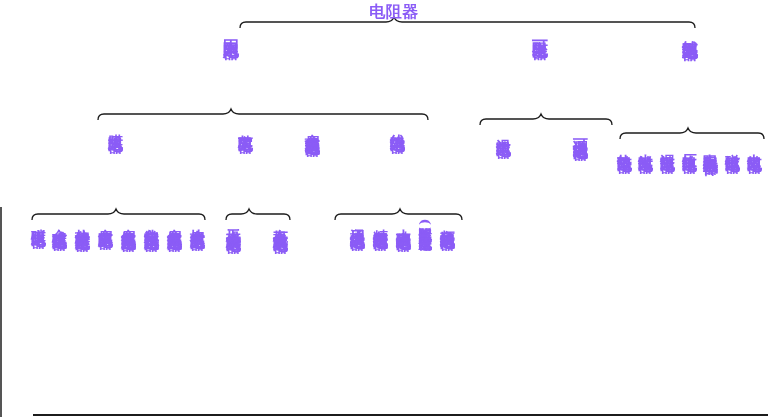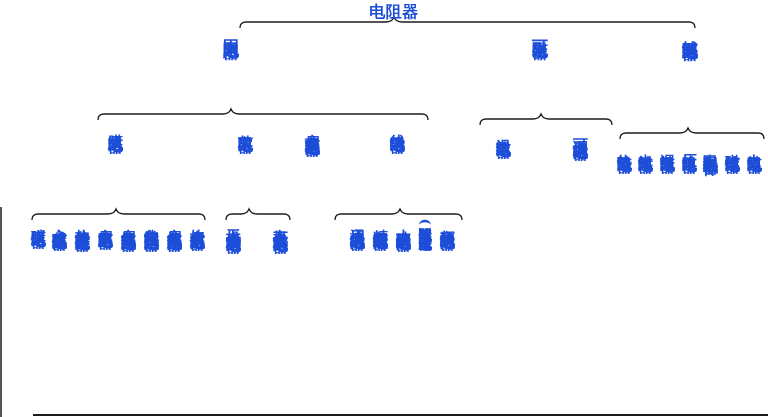--- a/index.html
+++ b/index.html
@@ -35,21 +35,21 @@
     letter-spacing:1px;
   }
   .compact{
     font-size:13.5px;
     letter-spacing:0.3px;
   }
 </style>
 </head>
 <body>
 
-<div class="stage" style="background: rgb(255, 255, 255); color: #1d4ed8;">
+<div class="stage" style="background: rgb(255, 255, 255); color: #8b5cf6;">
   <svg class="braces-svg" id="braces" width="768" height="417">
       <path d="M 240,28 Q 240,22 246,22 L 386,22 Q 392,22 394,17 Q 396,22 402,22 L 689,22 Q 695,22 695,28" fill="none" stroke="#1c1c1c" stroke-width="1.3"></path>
       <path d="M 98,120 Q 98,114 104,114 L 223,114 Q 229,114 231,109 Q 233,114 239,114 L 422,114 Q 428,114 428,120" fill="none" stroke="#1c1c1c" stroke-width="1.3"></path>
       <path d="M 480,125 Q 480,119 486,119 L 533,119 Q 539,119 541,114 Q 543,119 549,119 L 606,119 Q 612,119 612,125" fill="none" stroke="#1c1c1c" stroke-width="1.3"></path>
       <path d="M 620,139 Q 620,133 626,133 L 680,133 Q 686,133 688,128 Q 690,133 696,133 L 758,133 Q 764,133 764,139" fill="none" stroke="#1c1c1c" stroke-width="1.3"></path>
       <path d="M 32,220 Q 32,214 38,214 L 108,214 Q 114,214 116,209 Q 118,214 124,214 L 199,214 Q 205,214 205,220" fill="none" stroke="#1c1c1c" stroke-width="1.3"></path>
       <path d="M 226,220 Q 226,214 232,214 L 241,214 Q 247,214 249,209 Q 251,214 257,214 L 284,214 Q 290,214 290,220" fill="none" stroke="#1c1c1c" stroke-width="1.3"></path>
       <path d="M 335,220 Q 335,214 341,214 L 392,214 Q 398,214 400,209 Q 402,214 408,214 L 456,214 Q 462,214 462,220" fill="none" stroke="#1c1c1c" stroke-width="1.3"></path>
       <line x1="33" y1="415" x2="768" y2="415" stroke="#1c1c1c" stroke-width="2"></line>
       <line x1="1" y1="207" x2="1" y2="417" stroke="#1c1c1c" stroke-width="1.5"></line>

